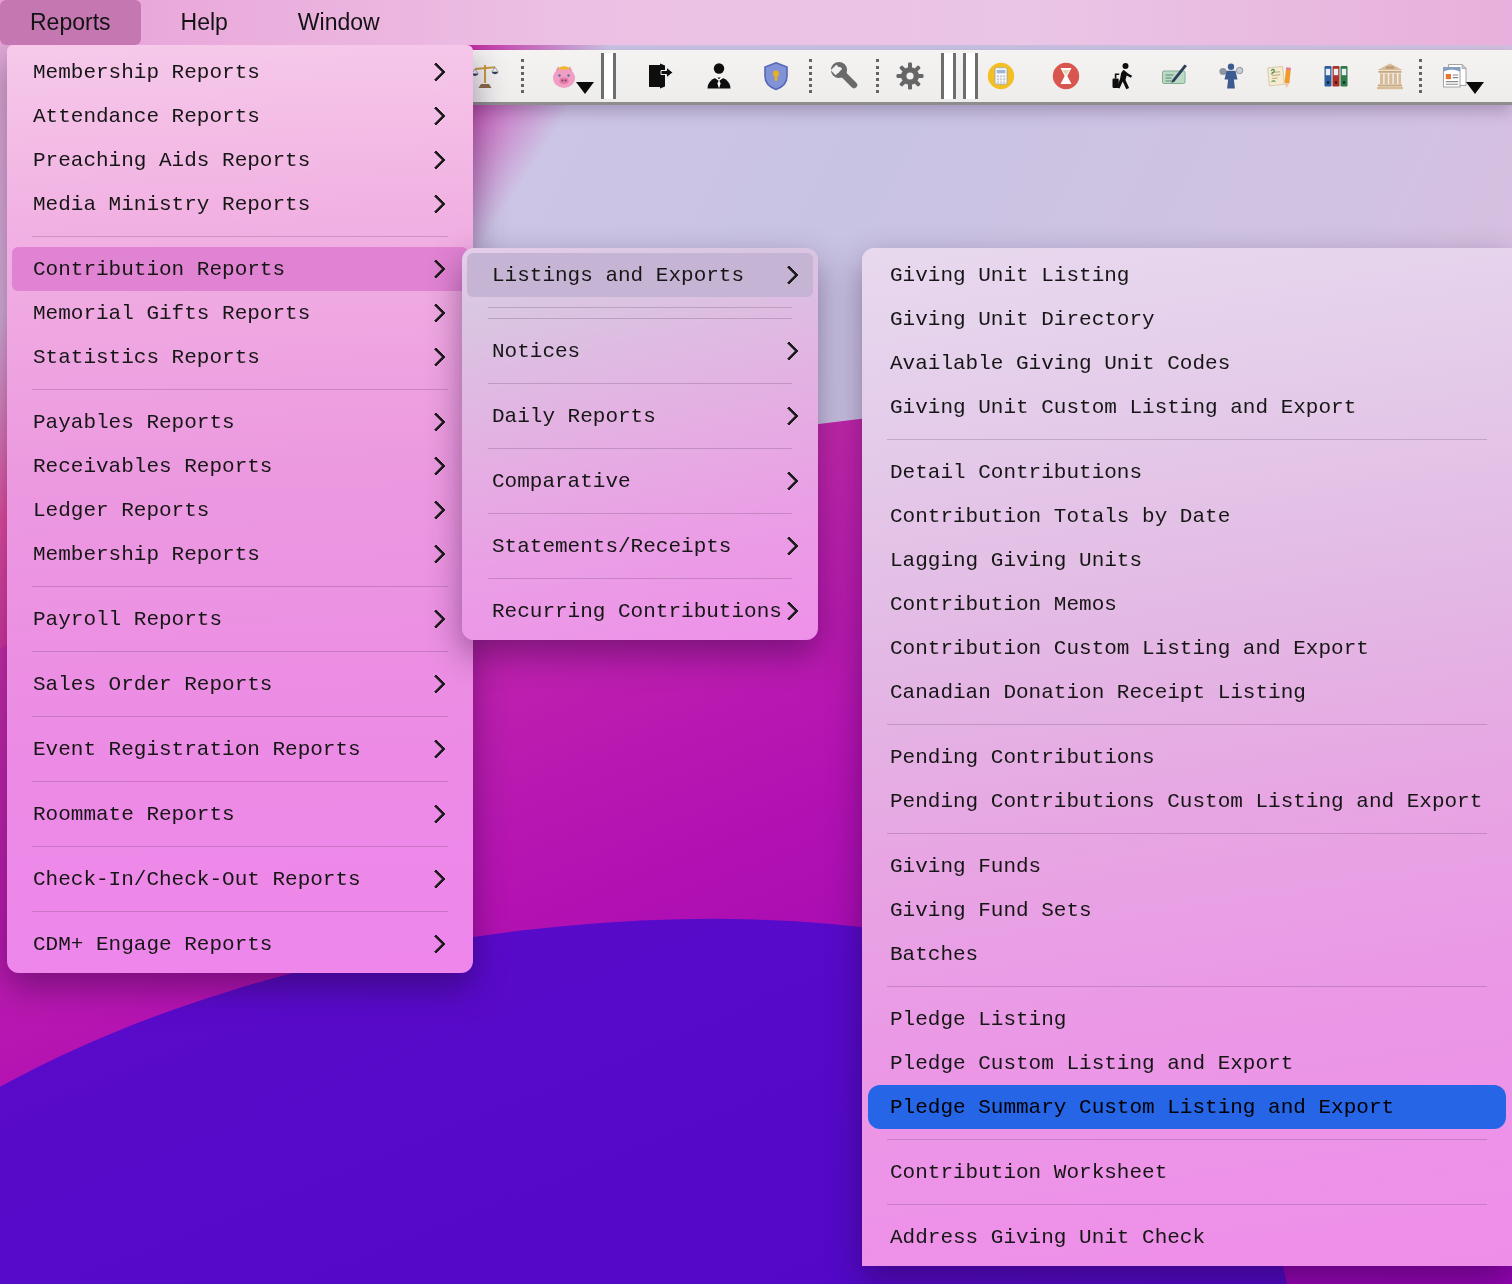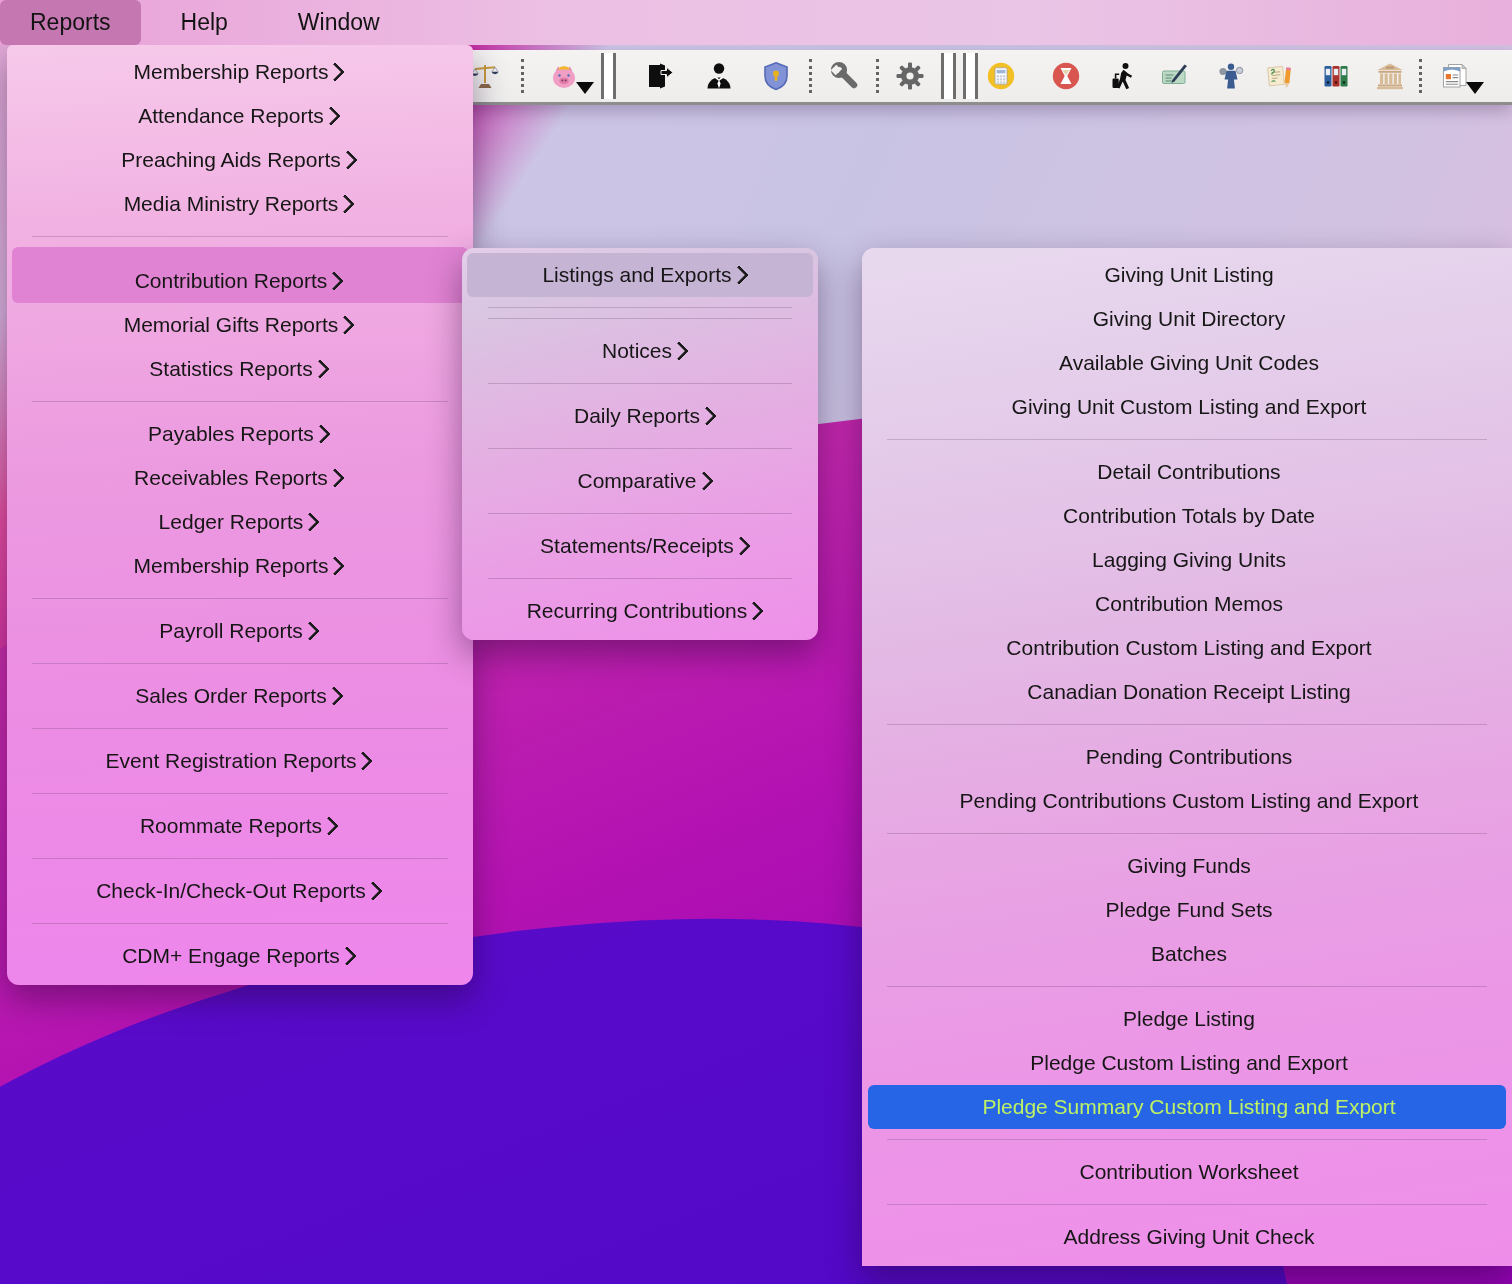--- a/index.html
+++ b/index.html
@@ -38,44 +38,44 @@
   .ticon svg{width:30px;height:30px;display:block;}
   .drop-arrow{position:absolute;right:-15px;bottom:-3px;width:0;height:0;
     border-left:9px solid transparent;border-right:9px solid transparent;border-top:12px solid #0a0a0a;}
   .sep-dot{width:0;height:34px;border-left:3px dotted #4c4c4c;flex:0 0 auto;opacity:.85;}
   .sep-dbl{width:9px;height:46px;background:#fff;border-left:3px solid #6e6e6e;border-right:3px solid #6e6e6e;flex:0 0 auto;}
 
   
   .panel{position:absolute;z-index:20;color:#161616;font-size:21px;
     box-shadow:0 14px 34px rgba(30,5,45,.42);}
   .panel .inner{padding:5px 0 7px 0;}
-  .mrow{height:44px;display:flex;align-items:center;justify-content:center;cursor:default;}
+  .mrow{height:44px;display:flex;align-items:center;justify-content:space-between;cursor:default;font-family:Liberation Mono, monospace;}
   .mlabel{white-space:nowrap;}
   .chev{width:11px;height:11px;border-top:3px solid #1c1c1c;border-right:3px solid #1c1c1c;
     transform:rotate(45deg);border-radius:1px;flex:0 0 auto;}
   .msep{height:0;border-top:1px solid rgba(45,20,45,.18);margin:10px 25px 10px 25px;}
 
   
   .menu1{left:7px;top:45px;width:466px;border-radius:6px 6px 12px 12px;
     background:linear-gradient(178deg,#f6c9ea 0%,#f1b0e2 20%,#ec9ae0 45%,#ec8ce4 72%,#ee86ec 100%);}
   .menu1 .mrow{padding:0 30px 0 26px;}
-  .menu1 .mrow.hl-pink{margin:0 5px;padding:12px 25px 0 21px;background:#e183d3;border-radius:6px;}
+  .menu1 .mrow.hl-pink{margin:0 5px;padding:0 25px 0 21px;background:#e183d3;border-radius:6px;}
 
   
   .menu2{left:462px;top:248px;width:356px;border-radius:12px;
     background:linear-gradient(168deg,#e4cde9 0%,#d9c6e2 14%,#e3b2e2 42%,#ea9fe5 70%,#ee90e9 100%);}
   .menu2 .mrow{padding:0 22px 0 30px;}
   .menu2 .mrow.hl-gray{margin:0 5px;padding:0 17px 0 25px;background:#c6b4d5;border-radius:6px;}
   .menu2 .msep{margin:10px 26px;}
 
   
   .menu3{left:862px;top:248px;width:650px;border-radius:12px 0 0 0;
     background:linear-gradient(172deg,#e8d9ee 0%,#e4cdea 16%,#e3b8e4 38%,#e7a6e3 55%,#eb97e6 75%,#ef8eea 100%);}
   .menu3 .mrow{padding:0 24px 0 28px;}
-  .menu3 .mrow.hl-blue{margin:0 6px;padding:0 18px 0 22px;background:#2565e6;border-radius:6px;color:#bef264;}
+  .menu3 .mrow.hl-blue{margin:0 6px;padding:0 18px 0 22px;background:#2565e6;border-radius:12px;color:#000000;}
 </style>
 </head>
 <body>
 
 <div class="wallpaper">
   <div class="wp-pink-streak"></div>
   <div class="wp-magenta"></div>
   <div class="wp-blue"></div>
 </div>
 
@@ -427,21 +427,21 @@
       <span class="mlabel">Pending Contributions</span>
     </div>
     <div class="mrow">
       <span class="mlabel">Pending Contributions Custom Listing and Export</span>
     </div>
     <div class="msep"></div>
     <div class="mrow">
       <span class="mlabel">Giving Funds</span>
     </div>
     <div class="mrow">
-      <span class="mlabel">Pledge Fund Sets</span>
+      <span class="mlabel">Giving Fund Sets</span>
     </div>
     <div class="mrow">
       <span class="mlabel">Batches</span>
     </div>
     <div class="msep"></div>
     <div class="mrow">
       <span class="mlabel">Pledge Listing</span>
     </div>
     <div class="mrow">
       <span class="mlabel">Pledge Custom Listing and Export</span>

